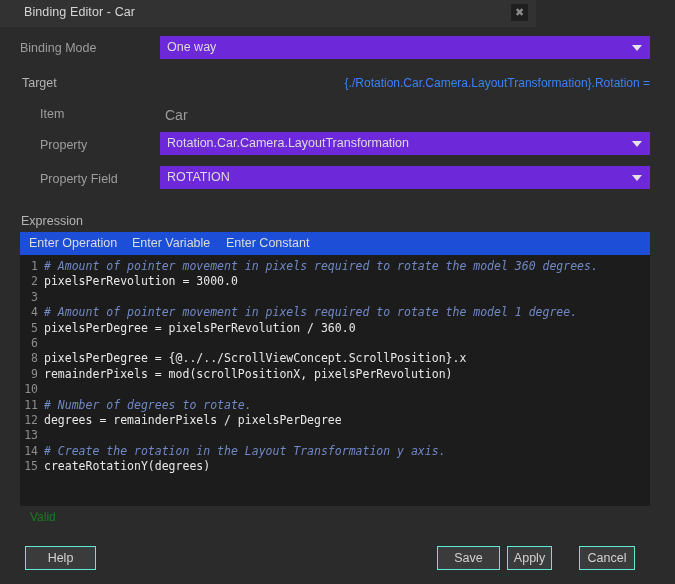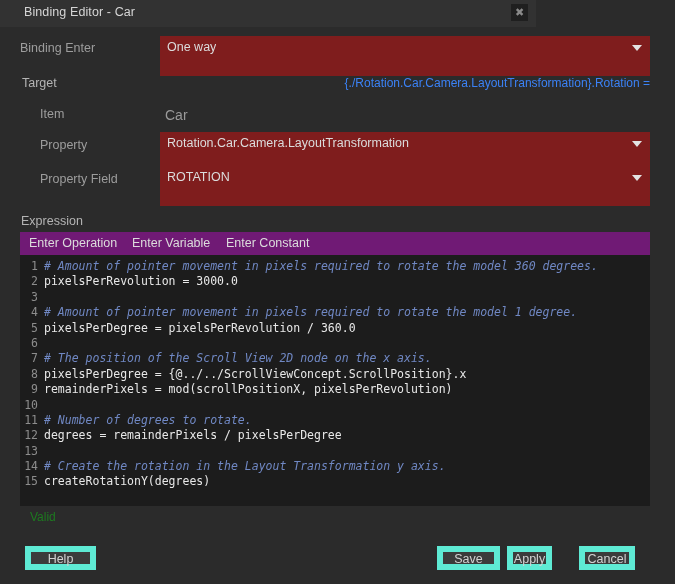--- a/index.html
+++ b/index.html
@@ -56,23 +56,23 @@
     font-size: 12.5px;
     color: #9d9d9d;
     white-space: nowrap;
   }
   .lbl.section {
     color: #b4b4b4;
   }
 
   .combo {
     position: absolute;
-    background: #7f1d1d;
+    background: #6d28d9;
     border: none;
-    height: 40px;
+    height: 23px;
     box-sizing: border-box;
     cursor: pointer;
     padding-left: 8px;
   }
   .combo .val {
     position: absolute;
     left: 7px; top: 4px;
     font-size: 12.5px;
     color: #dcdcdc;
     white-space: nowrap;
@@ -107,21 +107,21 @@
     position: absolute;
     left: 20px; top: 232px;
     width: 630px; height: 270px;
     background: #1c1c1c;
     box-sizing: border-box;
   }
   .editor-toolbar {
     position: absolute;
     left: 0; top: 0;
     width: 630px; height: 23px;
-    background: #701a75;
+    background: #1d4ed8;
   }
   .tool-item {
     position: absolute;
     top: 4px;
     font-size: 12.5px;
     color: #dcdcdc;
     white-space: nowrap;
     cursor: pointer;
   }
   .code-area {
@@ -156,40 +156,40 @@
     left: 30px; top: 510px;
     font-size: 12px;
     color: #1d7a20;
   }
 
   
   .btn {
     position: absolute;
     height: 24px;
     background: #3b3b3b;
-    border: 6px solid #5eead4;
+    border: 1px solid #5eead4;
     color: #d2d2d2;
     font-size: 12.5px;
     font-family: "Liberation Sans", sans-serif;
     cursor: pointer;
     padding: 0;
     box-sizing: border-box;
   }
 </style>
 </head>
 <body>
 
 <div class="dialog">
 
   <div class="titlebar">
     <div class="title-text">Binding Editor - Car</div>
     <button class="close-btn">✖</button>
   </div>
 
-  <div class="lbl" style="left:20px; top:41px;">Binding Enter</div>
+  <div class="lbl" style="left:20px; top:41px;">Binding Mode</div>
   <div class="combo" style="left:160px; top:36px; width:490px;">
     <span class="val">One way</span>
     <span class="arrow"></span>
   </div>
 
   <div class="lbl section" style="left:22px; top:76px;">Target</div>
   <div class="target-path">{./Rotation.Car.Camera.LayoutTransformation}.Rotation =</div>
 
   <div class="lbl" style="left:40px; top:107px;">Item</div>
   <div class="static-val" style="left:165px; top:107px;">Car</div>
@@ -214,21 +214,20 @@
       <span class="tool-item" style="left:112px;">Enter Variable</span>
       <span class="tool-item" style="left:206px;">Enter Constant</span>
     </div>
     <div class="code-area" id="code-area" style="padding-top: 4px;">
         <div class="code-line"><span class="gutter">1</span><span class="code-txt comment"># Amount of pointer movement in pixels required to rotate the model 360 degrees.</span></div>
         <div class="code-line"><span class="gutter">2</span><span class="code-txt">pixelsPerRevolution = 3000.0</span></div>
         <div class="code-line"><span class="gutter">3</span><span class="code-txt"></span></div>
         <div class="code-line"><span class="gutter">4</span><span class="code-txt comment"># Amount of pointer movement in pixels required to rotate the model 1 degree.</span></div>
         <div class="code-line"><span class="gutter">5</span><span class="code-txt">pixelsPerDegree = pixelsPerRevolution / 360.0</span></div>
         <div class="code-line"><span class="gutter">6</span><span class="code-txt"></span></div>
-        <div class="code-line"><span class="gutter">7</span><span class="code-txt comment"># The position of the Scroll View 2D node on the x axis.</span></div>
         <div class="code-line"><span class="gutter">8</span><span class="code-txt">pixelsPerDegree = {@../../ScrollViewConcept.ScrollPosition}.x</span></div>
         <div class="code-line"><span class="gutter">9</span><span class="code-txt">remainderPixels = mod(scrollPositionX, pixelsPerRevolution)</span></div>
         <div class="code-line"><span class="gutter">10</span><span class="code-txt"></span></div>
         <div class="code-line"><span class="gutter">11</span><span class="code-txt comment"># Number of degrees to rotate.</span></div>
         <div class="code-line"><span class="gutter">12</span><span class="code-txt">degrees = remainderPixels / pixelsPerDegree</span></div>
         <div class="code-line"><span class="gutter">13</span><span class="code-txt"></span></div>
         <div class="code-line"><span class="gutter">14</span><span class="code-txt comment"># Create the rotation in the Layout Transformation y axis.</span></div>
         <div class="code-line"><span class="gutter">15</span><span class="code-txt">createRotationY(degrees)</span></div>
       </div>
   </div>

